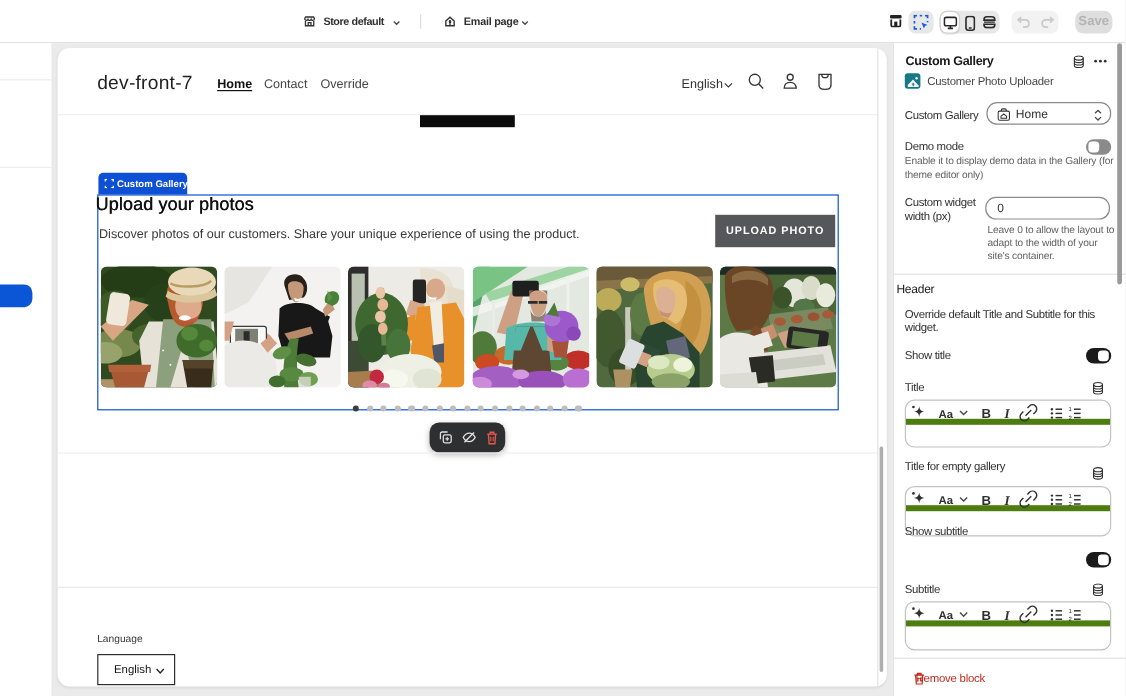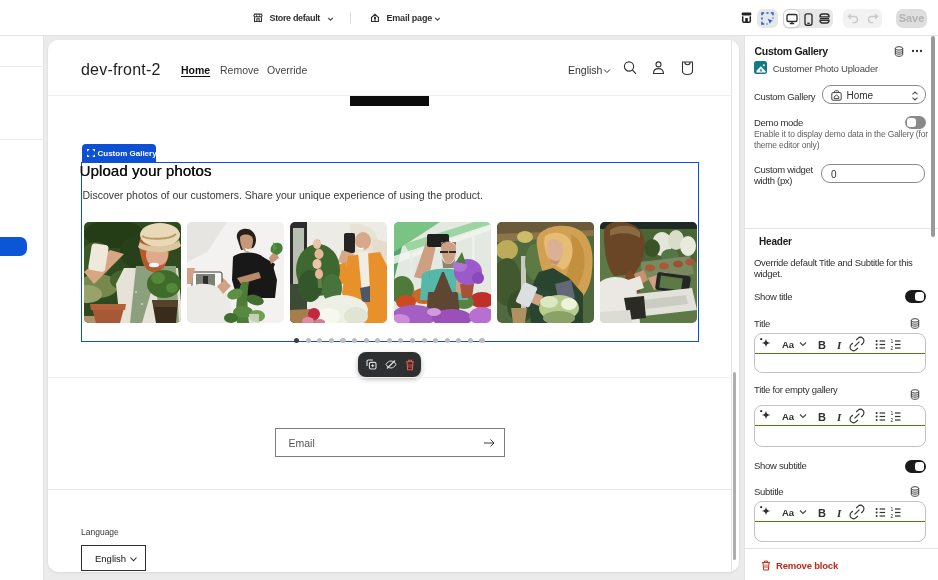--- a/index.html
+++ b/index.html
@@ -20,21 +20,21 @@
   #panel { position:absolute; left:744px; top:36px; width:194px; height:544px;
     background:#fff; border-left:1px solid #e3e3e3; }
   .lbl { position:absolute; font-size:9.5px; color:#303030; letter-spacing:-0.3px; }
   .help { position:absolute; font-size:8.5px; line-height:11px; color:#616161; letter-spacing:-0.15px; }
   .inputbox { position:absolute; left:76px; width:104px; height:19px; border:1px solid #8a8a8a;
     border-radius:9px; background:#fff; }
   .divider { position:absolute; left:0; width:194px; height:1px; background:#e3e3e3; }
   .toggle { position:absolute; left:160px; width:21px; height:13px; border-radius:7px; }
   .toggle .knob { position:absolute; top:2px; width:9px; height:9px; border-radius:3px; background:#fff; }
   .editor { position:absolute; left:9px; width:172px; border:1px solid #c2c2c2; border-radius:8px; background:#fff; }
-  .editor .tbar { height:20px; border-bottom:1px solid #4d7c0f; position:relative; }
+  .editor .tbar { height:20px; border-bottom:5px solid #4d7c0f; position:relative; }
 </style>
 </head>
 <body>
 
 <div id="topbar">
   <svg class="abs" style="left:253px;top:13px" width="10" height="10" viewBox="0 0 13 13" fill="none" stroke="#303030" stroke-width="1.4">
     <path d="M2 5.5 L2 11 L11 11 L11 5.5"></path>
       <path d="M1.2 3.2 L2.2 1.5 L10.8 1.5 L11.8 3.2 C11.8 4.4 10.9 5.2 9.9 5.2 C9.2 5.2 8.4 4.8 8.2 4.2 C8 4.8 7.3 5.2 6.5 5.2 C5.7 5.2 5 4.8 4.8 4.2 C4.6 4.8 3.8 5.2 3.1 5.2 C2.1 5.2 1.2 4.4 1.2 3.2 Z"></path>
     <path d="M5 11 L5 7.5 L8 7.5 L8 11"></path>
   </svg>
@@ -100,23 +100,23 @@
 </div>
 
 <div id="lsb">
   <div class="abs" style="left:0;top:30px;width:44px;height:1px;background:#ececec"></div>
   <div class="abs" style="left:0;top:103px;width:44px;height:1px;background:#ececec"></div>
   <div class="abs" style="left:0;top:201px;width:27px;height:19px;background:#0b56d6;border-radius:0 7px 7px 0"></div>
 </div>
 
 <div id="card">
 
-  <div class="abs" style="left:33px;top:21px;font-size:16px;color:#1f1f1f;letter-spacing:.2px">dev-front-2</div>
+  <div class="abs" style="left:33px;top:21px;font-size:16px;color:#1f1f1f;letter-spacing:.2px">dev-front-7</div>
   <div class="abs" style="left:133px;top:24px;font-size:10.5px;font-weight:700;color:#121212;text-decoration:underline;text-underline-offset:2px">Home</div>
-  <div class="abs" style="left:172px;top:24px;font-size:10.5px;color:#444">Remove</div>
+  <div class="abs" style="left:172px;top:24px;font-size:10.5px;color:#444">Contact</div>
   <div class="abs" style="left:219px;top:24px;font-size:10.5px;color:#444">Override</div>
   <div class="abs" style="left:520px;top:24px;font-size:10.5px;color:#333">English</div>
   <svg class="abs" style="left:555px;top:28px" width="8" height="6" viewBox="0 0 8 6" fill="none" stroke="#333" stroke-width="1">
       <path d="M1 1.5 L4 4.5 L7 1.5"></path>
     </svg>
   <svg class="abs" style="left:574px;top:20px" width="16" height="16" viewBox="0 0 16 16" fill="none" stroke="#333" stroke-width="1.1">
       <circle cx="7" cy="6.5" r="4.6"></circle>
       <path d="M10.4 10 L14 13.8"></path>
     </svg>
   <svg class="abs" style="left:603px;top:20px" width="15" height="16" viewBox="0 0 15 16" fill="none" stroke="#333" stroke-width="1.1">
@@ -137,20 +137,21 @@
         <path d="M5.8 0.6 L7.4 0.6 L7.4 2.2"></path>
         <path d="M7.4 5.8 L7.4 7.4 L5.8 7.4"></path>
         <path d="M2.2 7.4 L0.6 7.4 L0.6 5.8"></path>
       </svg>
     <span class="abs" style="left:16px;top:4.5px;font-size:8px;font-weight:700;color:#fff;white-space:nowrap">Custom Gallery</span>
   </div>
 
   <div class="abs" style="left:33px;top:121.5px;width:617.5px;height:180px;border:1.5px solid #0d50d4"></div>
   <div class="abs" style="left:34.5px;top:149px;font-size:10.5px;color:#383838">Discover photos of our customers. Share your unique experience of using the product.</div>
   <div class="abs" style="left:31.5px;top:121.5px;font-size:15px;font-weight:400;color:#111;letter-spacing:0.1px;text-shadow:0.35px 0 0 #111">Upload your photos</div>
+  <div class="abs" style="left:548px;top:139px;width:100px;height:27px;background:#55575a;color:#fff;font-size:9px;font-weight:700;letter-spacing:.8px;text-align:center;line-height:27px">UPLOAD PHOTO</div>
 
   <div class="abs" style="left:36px;top:182px">
       <svg width="97" height="101" viewBox="0 0 97 101" style="border-radius:5px;display:block">
         <rect width="97" height="101" fill="#2f4a1e"></rect>
 <ellipse cx="30" cy="12" rx="30" ry="14" fill="#253d16"></ellipse>
 <ellipse cx="12" cy="38" rx="16" ry="18" fill="#3c5a26"></ellipse>
 <ellipse cx="14" cy="64" rx="20" ry="12" fill="#77884d"></ellipse>
 <ellipse cx="4" cy="72" rx="14" ry="9" fill="#97a26c"></ellipse>
 <ellipse cx="52" cy="30" rx="16" ry="16" fill="#26401a"></ellipse>
 <ellipse cx="40" cy="58" rx="14" ry="10" fill="#44642c"></ellipse>
@@ -369,26 +370,20 @@
         <path d="M1 5.5 C2.3 3.2 4 2 6 2 C8 2 9.7 3.2 11 5.5 C9.7 7.8 8 9 6 9 C4 9 2.3 7.8 1 5.5 Z"></path>
         <path d="M2 9.5 L10 1.5" stroke-width="1.2"></path>
       </svg>
     <svg class="abs" style="left:47px;top:6.5px" width="10" height="12" viewBox="0 0 10 12" fill="none" stroke="#e8594d" stroke-width="1.1">
         <path d="M1 2.8 L9 2.8 M3.5 2.6 L3.5 1.2 L6.5 1.2 L6.5 2.6 M2 2.8 L2.6 10.8 L7.4 10.8 L8 2.8"></path>
         <path d="M4 5 L4 8.8 M6 5 L6 8.8" stroke-width="0.9"></path>
       </svg>
   </div>
 
   <div class="abs" style="left:0;top:337px;width:683px;height:1px;background:#efefef"></div>
-  <div class="abs" style="left:226.5px;top:387.5px;width:230px;height:29px;border:1px solid #7d7d7d;background:#fff">
-    <span class="abs" style="left:13px;top:8px;font-size:10.5px;color:#555">Email</span>
-    <svg class="abs" style="left:207px;top:9px" width="12" height="10" viewBox="0 0 12 10" fill="none" stroke="#3a3a3a" stroke-width="1">
-        <path d="M1 5 L11 5 M7.5 1.5 L11 5 L7.5 8.5"></path>
-      </svg>
-  </div>
 
   <div class="abs" style="left:0;top:449px;width:683px;height:1px;background:#e8e8e8"></div>
   <div class="abs" style="left:33px;top:487px;font-size:8.5px;color:#383838">Language</div>
   <div class="abs" style="left:33px;top:504.5px;width:65px;height:26px;border:1px solid #2f2f2f;background:#fff">
     <span class="abs" style="left:13px;top:7px;font-size:9.5px;color:#141414">English</span>
     <svg class="abs" style="left:47px;top:10px" width="9" height="7" viewBox="0 0 9 7" fill="none" stroke="#222" stroke-width="1.1">
         <path d="M1.5 1.5 L4.5 4.8 L7.5 1.5"></path>
       </svg>
   </div>
 
@@ -435,23 +430,24 @@
   <div class="lbl" style="left:9px;top:81px">Demo mode</div>
   <div class="toggle" style="top:80px;background:#8a8a8a">
       <div class="knob" style="left:2px"></div>
     </div>
   <div class="help" style="left:9px;top:92.5px;width:180px">Enable it to display demo data in the Gallery (for theme editor only)</div>
 
   <div class="lbl" style="left:9px;top:127.5px;width:70px;line-height:11px">Custom widget width (px)</div>
   <div class="inputbox" style="top:128px">
       <span class="abs" style="left:9px;top:3.5px;font-size:10px;color:#303030">0</span>
     </div>
+  <div class="help" style="left:78px;top:149.5px;width:106px">Leave 0 to allow the layout to adapt to the width of your site's container.</div>
 
   <div class="divider" style="top:191.7px"></div>
-  <div class="abs" style="left:14px;top:200px;font-size:10px;font-weight:700;color:#1a1a1a;letter-spacing:-0.2px">Header</div>
+  <div class="abs" style="left:2px;top:200px;font-size:10px;font-weight:400;color:#1a1a1a;letter-spacing:-0.2px">Header</div>
   <div class="lbl" style="left:9px;top:220.5px;width:172px;line-height:11.5px">Override default Title and Subtitle for this widget.</div>
 
   <div class="lbl" style="left:9px;top:255px">Show title</div>
   <div class="toggle" style="top:254px;background:#1a1a1a">
       <div class="knob" style="left:10px"></div>
     </div>
 
   <div class="lbl" style="left:9px;top:282px">Title</div>
   <svg class="abs" style="left:165px;top:281.5px" width="10" height="11" viewBox="0 0 10 11" fill="none" stroke="#303030" stroke-width="0.9">
       <ellipse cx="5" cy="2.4" rx="3.7" ry="1.7"></ellipse>
@@ -529,21 +525,21 @@
             <text x="135.5" y="8.6" font-size="5" font-family="Liberation Sans">1</text>
             <text x="135.5" y="15.8" font-size="5" font-family="Liberation Sans">2</text>
             <rect x="140" y="6.4" width="5.5" height="1.2"></rect>
             <rect x="140" y="9.9" width="5.5" height="1.2"></rect>
             <rect x="140" y="13.4" width="5.5" height="1.2"></rect>
           </g>
 </svg>
       </div>
     </div>
 
-  <div class="lbl" style="left:9px;top:424px">Show subtitle</div>
+  <div class="lbl" style="left:9px;top:402px">Show subtitle</div>
   <div class="toggle" style="top:424px;background:#1a1a1a">
       <div class="knob" style="left:10px"></div>
     </div>
 
   <div class="lbl" style="left:9px;top:450px">Subtitle</div>
   <svg class="abs" style="left:165px;top:449.5px" width="10" height="11" viewBox="0 0 10 11" fill="none" stroke="#303030" stroke-width="0.9">
       <ellipse cx="5" cy="2.4" rx="3.7" ry="1.7"></ellipse>
       <path d="M1.3 2.4 L1.3 8.6 C1.3 9.5 3 10.3 5 10.3 C7 10.3 8.7 9.5 8.7 8.6 L8.7 2.4"></path>
       <path d="M1.3 4.5 C1.3 5.4 3 6.2 5 6.2 C7 6.2 8.7 5.4 8.7 4.5"></path>
       <path d="M1.3 6.5 C1.3 7.4 3 8.2 5 8.2 C7 8.2 8.7 7.4 8.7 6.5"></path>
@@ -581,16 +577,16 @@
           </g>
 </svg>
       </div>
     </div>
 
   <div class="divider" style="top:512.4px"></div>
   <svg class="abs" style="left:15.5px;top:523.5px" width="10" height="11" viewBox="0 0 10 11" fill="none" stroke="#c22a1c" stroke-width="1">
       <path d="M1 2.6 L9 2.6 M3.5 2.4 L3.5 1.1 L6.5 1.1 L6.5 2.4 M2 2.6 L2.6 10 L7.4 10 L8 2.6"></path>
       <path d="M4 4.6 L4 8 M6 4.6 L6 8" stroke-width="0.9"></path>
     </svg>
-  <div class="abs" style="left:31px;top:524px;font-size:9.5px;font-weight:700;color:#c22a1c;letter-spacing:-0.2px">Remove block</div>
+  <div class="abs" style="left:18px;top:524px;font-size:9.5px;font-weight:400;color:#c22a1c;letter-spacing:-0.2px">Remove block</div>
 
   <div class="abs" style="left:185.5px;top:0;width:4px;height:201px;background:#9a9a9a;border-radius:2px"></div>
 </div>
 
 </body></html>

